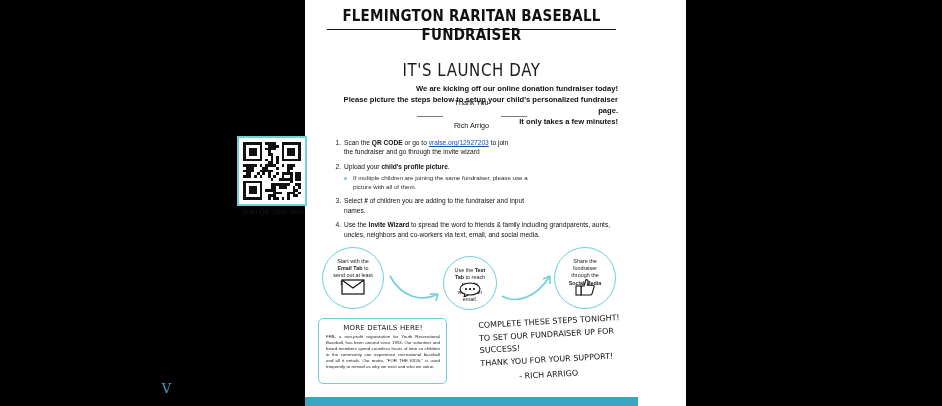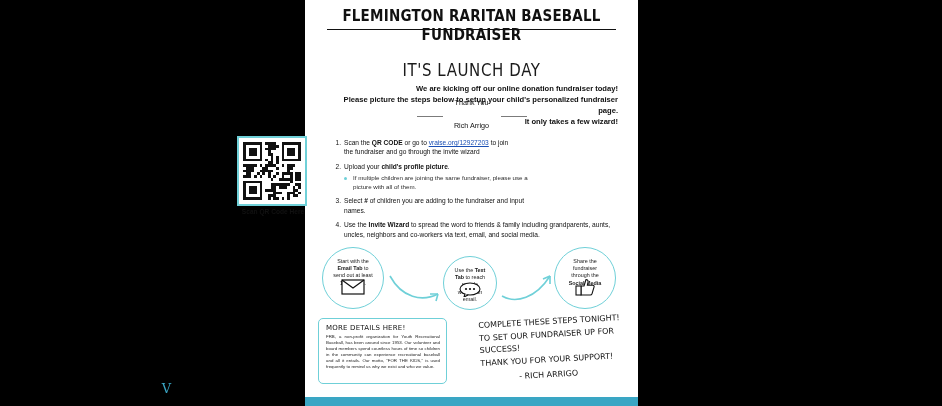--- a/index.html
+++ b/index.html
@@ -20,20 +20,21 @@
     background: #000000;
   }
   .page {
     position: absolute;
     left: 305px;
     top: 0;
     width: 333px;
     height: 406px;
     background: #ffffff;
     overflow: hidden;
+    padding-left: 48px;
   }
 
   
   .flyer-title {
     position: absolute;
     left: 0;
     top: 6px;
     width: 333px;
     text-align: center;
     font-family: "DejaVu Sans", sans-serif;
@@ -238,20 +239,21 @@
     box-sizing: border-box;
     background: #ffffff;
     padding: 5px 6px 4px 7px;
   }
   .details-title {
     font-family: "DejaVu Sans", sans-serif;
     font-size: 7px;
     color: #111111;
     letter-spacing: 0.2px;
     margin-bottom: 2px;
+    text-align: center;
   }
   .details-body {
     font-size: 4.4px;
     line-height: 6px;
     color: #1d1d1d;
     text-align: justify;
   }
 
   
   .closing {
@@ -299,21 +301,21 @@
   <div class="page">
 
     <div class="flyer-title">FLEMINGTON RARITAN BASEBALL FUNDRAISER</div>
     <div class="title-rule"></div>
 
     <div class="launch-day">IT'S LAUNCH DAY</div>
 
     <div class="intro">
       <div>We are kicking off our online donation fundraiser today!</div>
       <div>Please picture the steps below to setup your child's personalized fundraiser page.</div>
-      <div>It only takes a few wizard!</div>
+      <div>It only takes a few minutes!</div>
     </div>
 
     <div class="thank-rule left"></div>
     <div class="thank-rule right"></div>
     <div class="thankyou">Thank You</div>
     <div class="sig">Rich Arrigo</div>
 
     <div class="steps">
 
       <div class="step step-w1">

